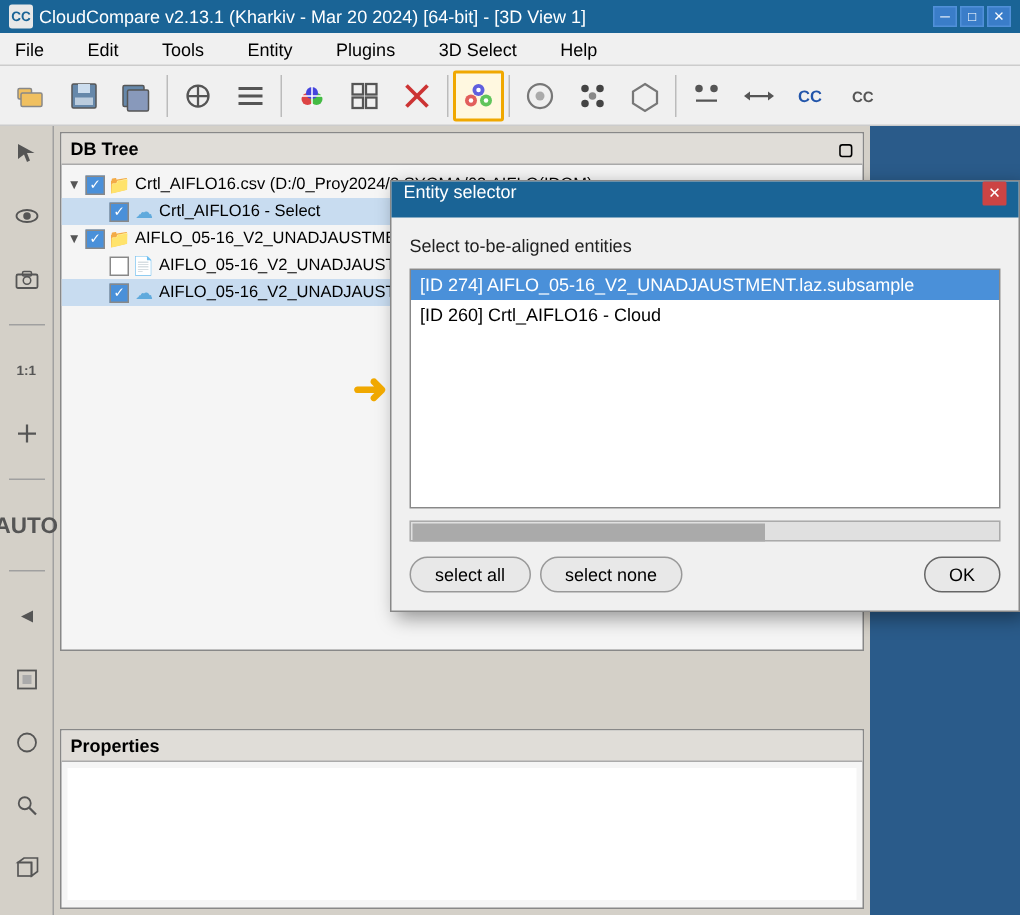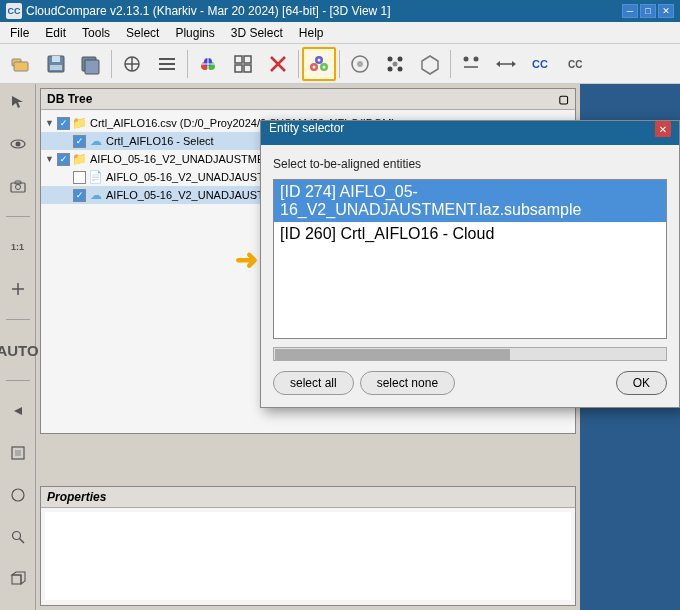--- a/index.html
+++ b/index.html
@@ -56,21 +56,21 @@
     }
 
     
     .menu-bar {
       background: #f0f0f0;
       height: 22px;
       display: flex;
       align-items: center;
       padding: 0 4px;
       border-bottom: 1px solid #ccc;
-      gap: 4px;
+      gap: 17px;
     }
     .menu-item {
       padding: 2px 6px;
       font-size: 12px;
       cursor: pointer;
       border-radius: 2px;
     }
 
     
     .toolbar {
@@ -222,21 +222,20 @@
       border: 1px solid #888;
       margin: 0 4px 4px 4px;
       height: 120px;
     }
     .properties-header {
       background: #e0ddd8;
       border-bottom: 1px solid #aaa;
       padding: 3px 6px;
       font-weight: bold;
       font-size: 12px;
-      font-style: italic;
     }
     .properties-content {
       background: white;
       margin: 4px;
       height: calc(100% - 30px);
     }
 
     
     .right-panel {
       width: 100px;
@@ -292,21 +291,21 @@
     }
     .dialog-list {
       border: 1px solid #888;
       background: white;
       height: 160px;
       overflow-y: auto;
       margin-bottom: 8px;
     }
     .dialog-list-item {
       padding: 3px 6px;
-      font-size: 16px;
+      font-size: 12px;
       cursor: pointer;
     }
     .dialog-list-item.selected { background: #4a90d9; color: white; }
     .dialog-scrollbar-area {
       height: 14px;
       background: #e0e0e0;
       border: 1px solid #aaa;
       margin-bottom: 10px;
       position: relative;
     }
@@ -363,21 +362,21 @@
     <div class="title-bar-btn">─</div>
     <div class="title-bar-btn">□</div>
     <div class="title-bar-btn">✕</div>
   </div>
 </div>
 
 <div class="menu-bar">
   <span class="menu-item">File</span>
   <span class="menu-item">Edit</span>
   <span class="menu-item">Tools</span>
-  <span class="menu-item">Select</span>
+  <span class="menu-item">Entity</span>
   <span class="menu-item">Plugins</span>
   <span class="menu-item">3D Select</span>
   <span class="menu-item">Help</span>
 </div>
 
 <div class="toolbar">
   <div class="tool-btn" title="Open">
     <svg width="22" height="22" viewBox="0 0 22 22">
         <rect x="2" y="6" width="9" height="7" rx="1" fill="#f0c060" stroke="#888" stroke-width="1"></rect>
         <rect x="4" y="9" width="14" height="9" rx="1" fill="#f0c060" stroke="#888" stroke-width="1"></rect>

